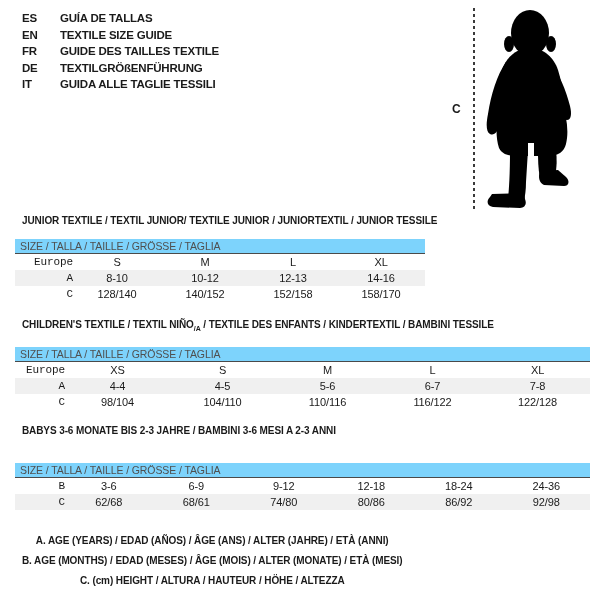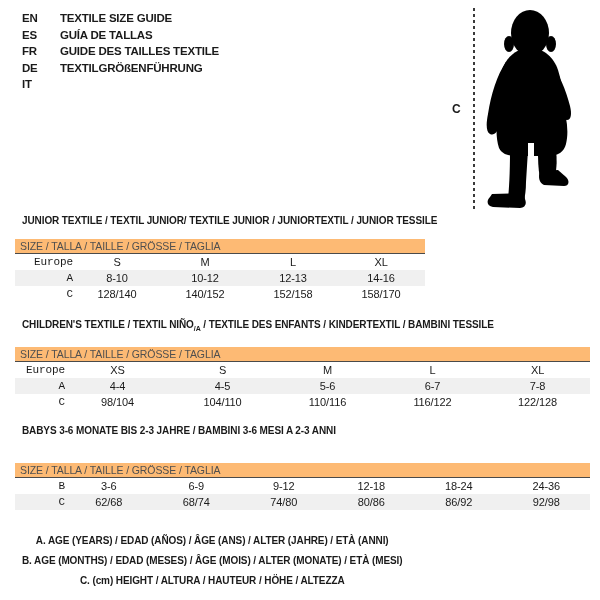--- a/index.html
+++ b/index.html
@@ -23,56 +23,57 @@
 
   
   .sec-title{font-weight:bold;font-size:10px;line-height:15px;letter-spacing:-0.1px;white-space:nowrap;}
   .sec-title sub{font-size:7px;}
 
   
   table.size-table{border-collapse:collapse;table-layout:fixed;font-size:11px;letter-spacing:-0.1px;}
   table.size-table td{height:16px;padding:0;text-align:center;vertical-align:middle;white-space:nowrap;}
   table.size-table td.rowlabel{text-align:right;padding-left:5px;font-family:Liberation Mono, monospace;}
   table.size-table tr.hdr td{
-    background:#fdba74;color:#4f4f4f;height:14px;font-size:10.5px;
+    background:#7dd3fc;color:#4f4f4f;height:14px;font-size:10.5px;
     text-align:left;padding-left:5px;border-bottom:1px solid #4a4a4a;}
   table.size-table tr.alt td{background:#f0f0f0;}
   .t1{left:15px;top:239px;width:410px;}
   .t2{left:15px;top:347px;width:575px;}
   .t3{left:15px;top:463px;width:575px;}
   .ttl1{left:22px;top:213px;}
   .ttl2{left:22px;top:317px;}
   .ttl3{left:22px;top:423px;}
 
   
   .legend{left:22px;top:531px;}
   .legend .legend-line{font-weight:bold;font-size:10px;line-height:20px;letter-spacing:-0.1px;white-space:nowrap;text-align:center;}
 </style>
 </head>
 <body>
 
 <div class="abs langs">
   <div class="lang-row">
+    <span class="lang-code">ES</span>
+    <span class="lang-label">GUÍA DE TALLAS</span>
+  </div>
+  <div class="lang-row">
     <span class="lang-code">EN</span>
     <span class="lang-label">TEXTILE SIZE GUIDE</span>
   </div>
   <div class="lang-row">
-    <span class="lang-code">ES</span>
-    <span class="lang-label">GUÍA DE TALLAS</span>
-  </div>
-  <div class="lang-row">
     <span class="lang-code">FR</span>
     <span class="lang-label">GUIDE DES TAILLES TEXTILE</span>
   </div>
   <div class="lang-row">
     <span class="lang-code">DE</span>
     <span class="lang-label">TEXTILGRÖßENFÜHRUNG</span>
   </div>
   <div class="lang-row">
     <span class="lang-code">IT</span>
+    <span class="lang-label">GUIDA ALLE TAGLIE TESSILI</span>
   </div>
 </div>
 
 <div class="abs fig-line"></div>
 <div class="abs fig-label">C</div>
 <svg class="abs baby" width="100" height="205" viewBox="0 0 100 205" fill="#000000" xmlns="http://www.w3.org/2000/svg">
   <ellipse cx="48" cy="27" rx="19" ry="23"></ellipse>
   <ellipse cx="27" cy="38" rx="5" ry="8"></ellipse>
   <ellipse cx="69" cy="38" rx="5" ry="8"></ellipse>
   <path d="M48,42 C34,42 24,52 20,64 C16,76 15,88 16,102 L80,102 C81,88 80,76 76,64 C72,52 62,42 48,42 Z"></path>
@@ -190,21 +191,21 @@
     <td>3-6</td>
     <td>6-9</td>
     <td>9-12</td>
     <td>12-18</td>
     <td>18-24</td>
     <td>24-36</td>
   </tr>
   <tr class="alt">
     <td class="rowlabel">C</td>
     <td>62/68</td>
-    <td>68/74</td>
+    <td>68/61</td>
     <td>74/80</td>
     <td>80/86</td>
     <td>86/92</td>
     <td>92/98</td>
   </tr>
 </tbody>
   </table>
 
 <div class="abs legend">
   <div class="legend-line">A. AGE (YEARS) / EDAD (AÑOS) / ÂGE (ANS) / ALTER (JAHRE) / ETÀ (ANNI)</div>

